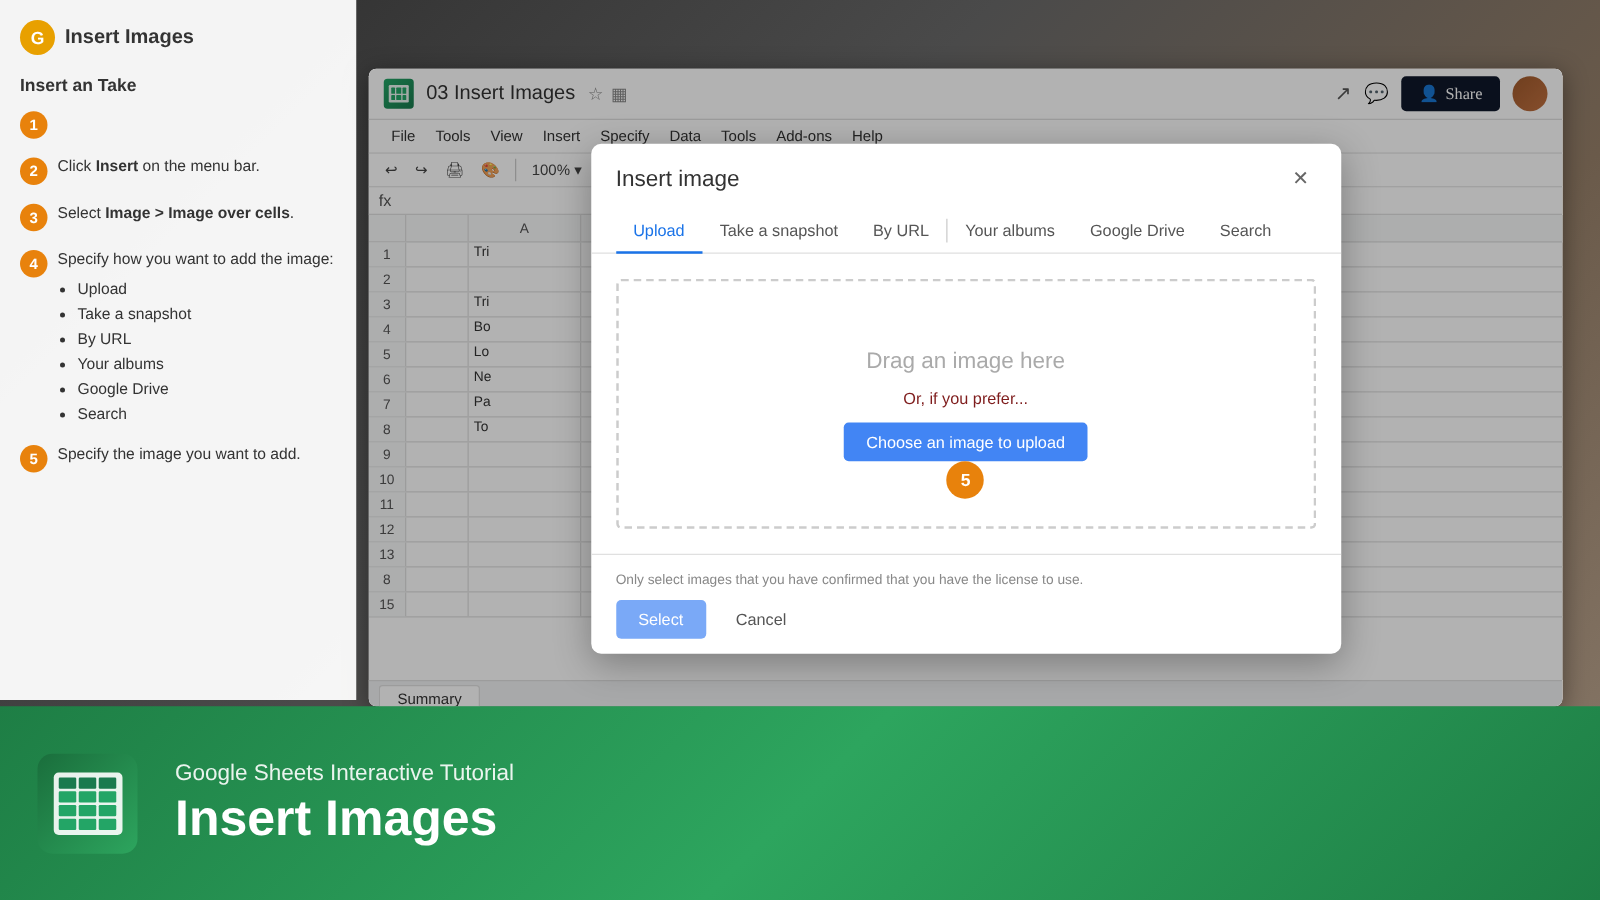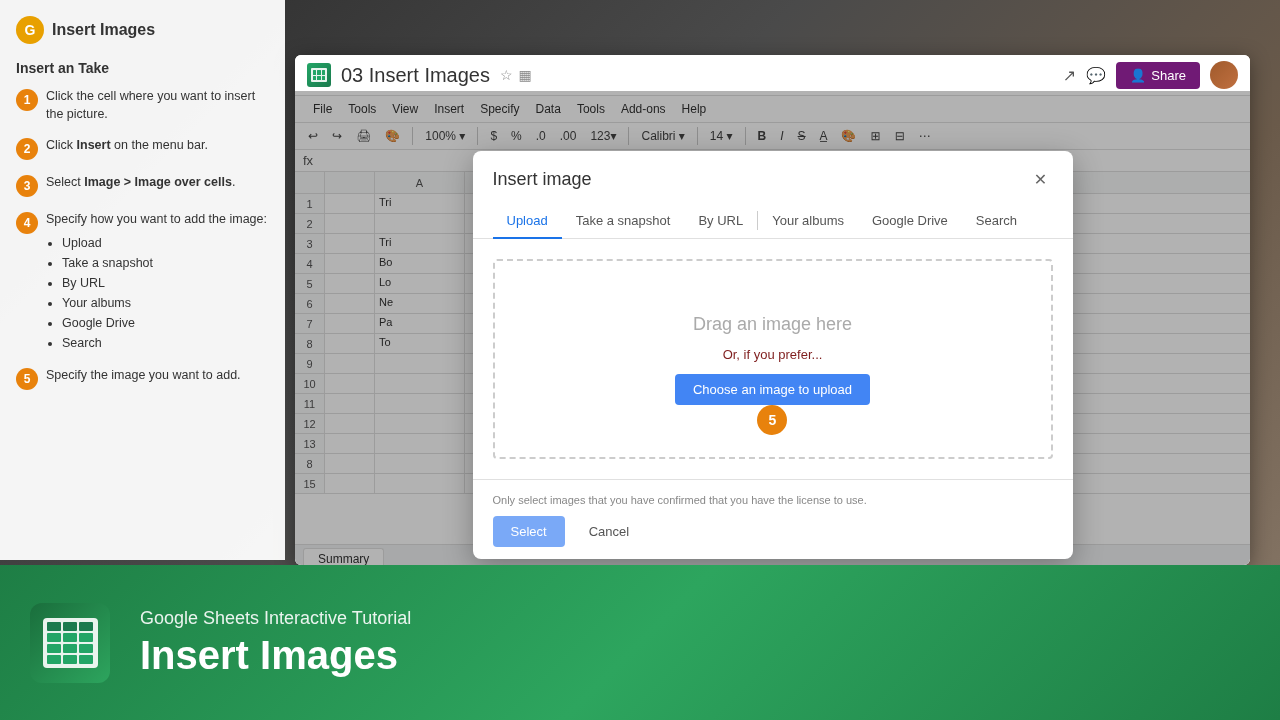--- a/index.html
+++ b/index.html
@@ -151,21 +151,21 @@
       gap: 1px;
       padding: 2px;
     }
 
     .sheets-icon-cell {
       background: #23a566;
       border-radius: 0.5px;
     }
 
     .doc-title {
-      font-size: 20px;
+      font-size: 16px;
       color: #333;
       font-weight: 500;
     }
 
     .doc-title-icons {
       display: flex;
       gap: 6px;
       align-items: center;
     }
 
@@ -182,30 +182,31 @@
       gap: 10px;
     }
 
     .icon-btn {
       color: #555;
       font-size: 16px;
       cursor: pointer;
     }
 
     .share-btn {
-      background: #701a75;
+      background: #0f172a;
       color: white;
       border: none;
       padding: 6px 14px;
       border-radius: 4px;
       font-size: 13px;
       cursor: pointer;
       display: flex;
       align-items: center;
       gap: 5px;
+      font-family: Liberation Serif, serif;
     }
 
     .avatar {
       width: 28px;
       height: 28px;
       border-radius: 50%;
       background: linear-gradient(135deg, #a05a2c, #c07040);
     }
 
     .menu-bar {
@@ -271,21 +272,20 @@
     
     .modal-overlay {
       position: absolute;
       top: 0; left: 0; right: 0; bottom: 0;
       background: rgba(0,0,0,0.3);
       z-index: 20;
       display: flex;
       align-items: flex-start;
       justify-content: center;
       padding-top: 60px;
-      margin-top: 36px;
     }
 
     .modal {
       background: #fff;
       border-radius: 8px;
       width: 600px;
       box-shadow: 0 8px 30px rgba(0,0,0,0.3);
       overflow: hidden;
     }
 
@@ -541,21 +541,20 @@
     <div class="panel-logo">
       <span>G</span>
     </div>
     <span class="panel-title">Insert Images</span>
   </div>
 
   <div class="panel-section-title">Insert an Take</div>
 
   <div class="step">
     <div class="step-num">1</div>
-    <div class="step-text">Click the cell where you want to insert the picture.</div>
   </div>
 
   <div class="step">
     <div class="step-num">2</div>
     <div class="step-text">Click <strong>Insert</strong> on the menu bar.</div>
   </div>
 
   <div class="step">
     <div class="step-num">3</div>
     <div class="step-text">Select <strong>Image &gt; Image over cells</strong>.</div>

